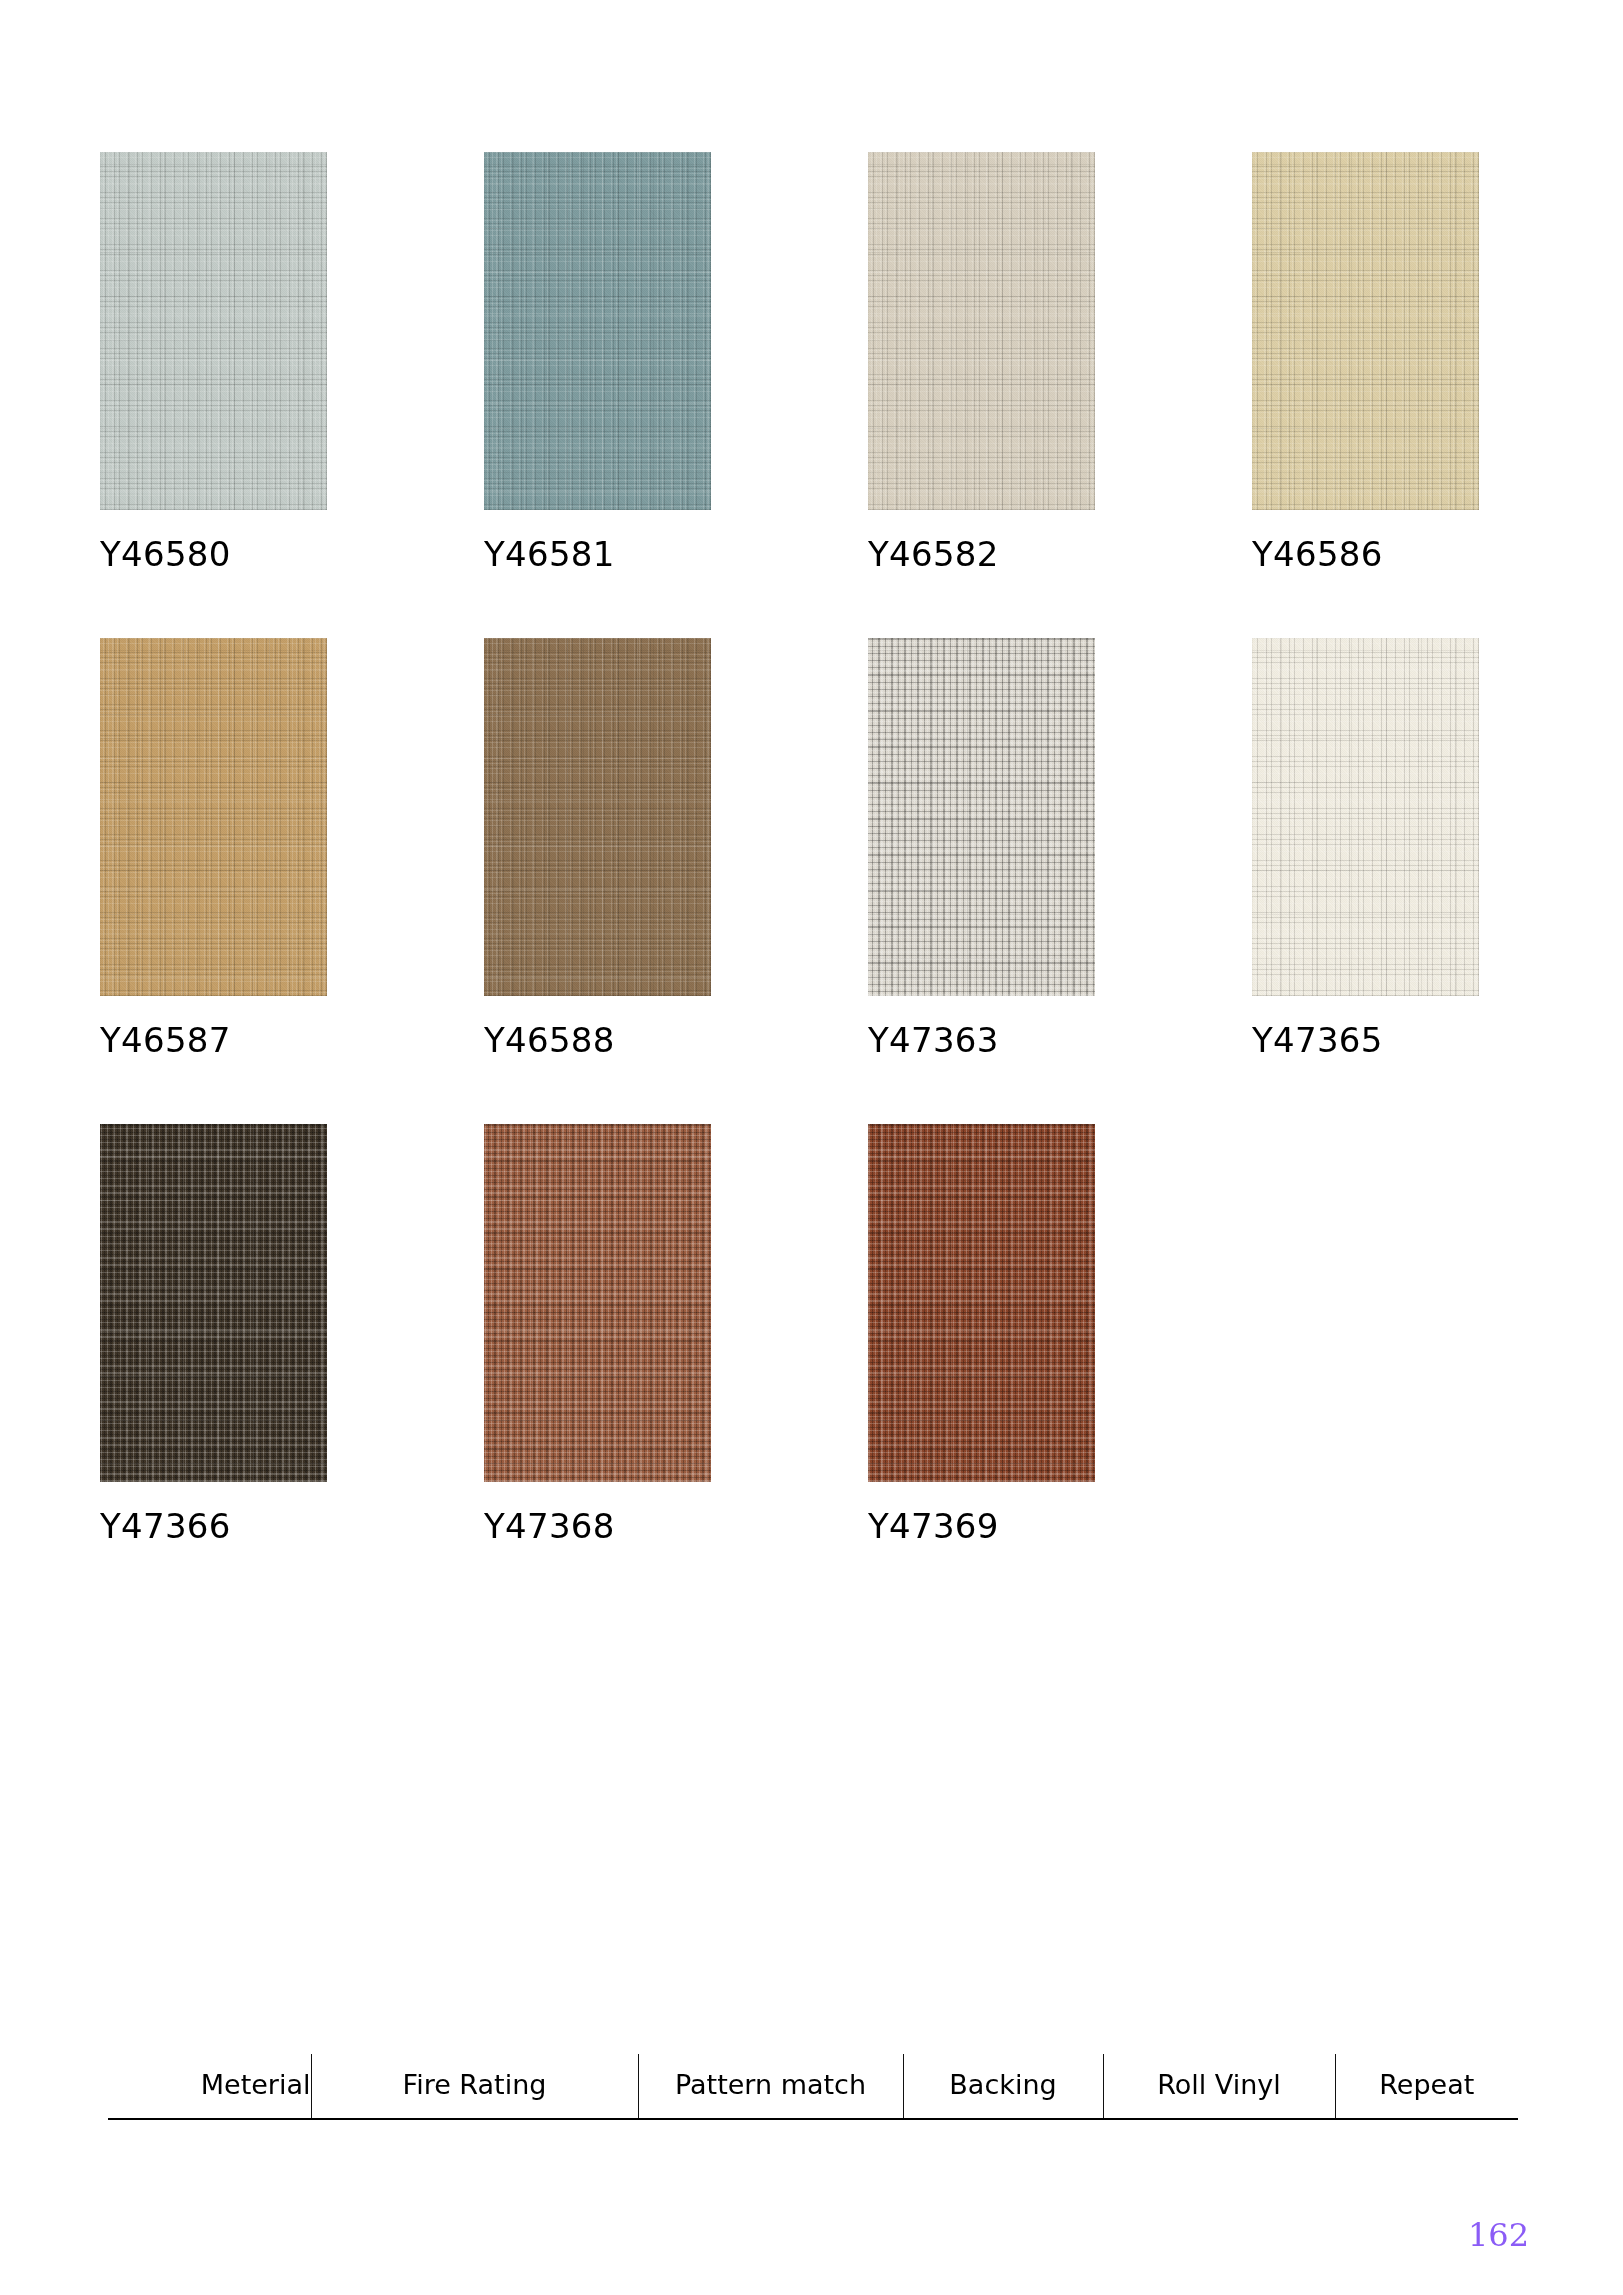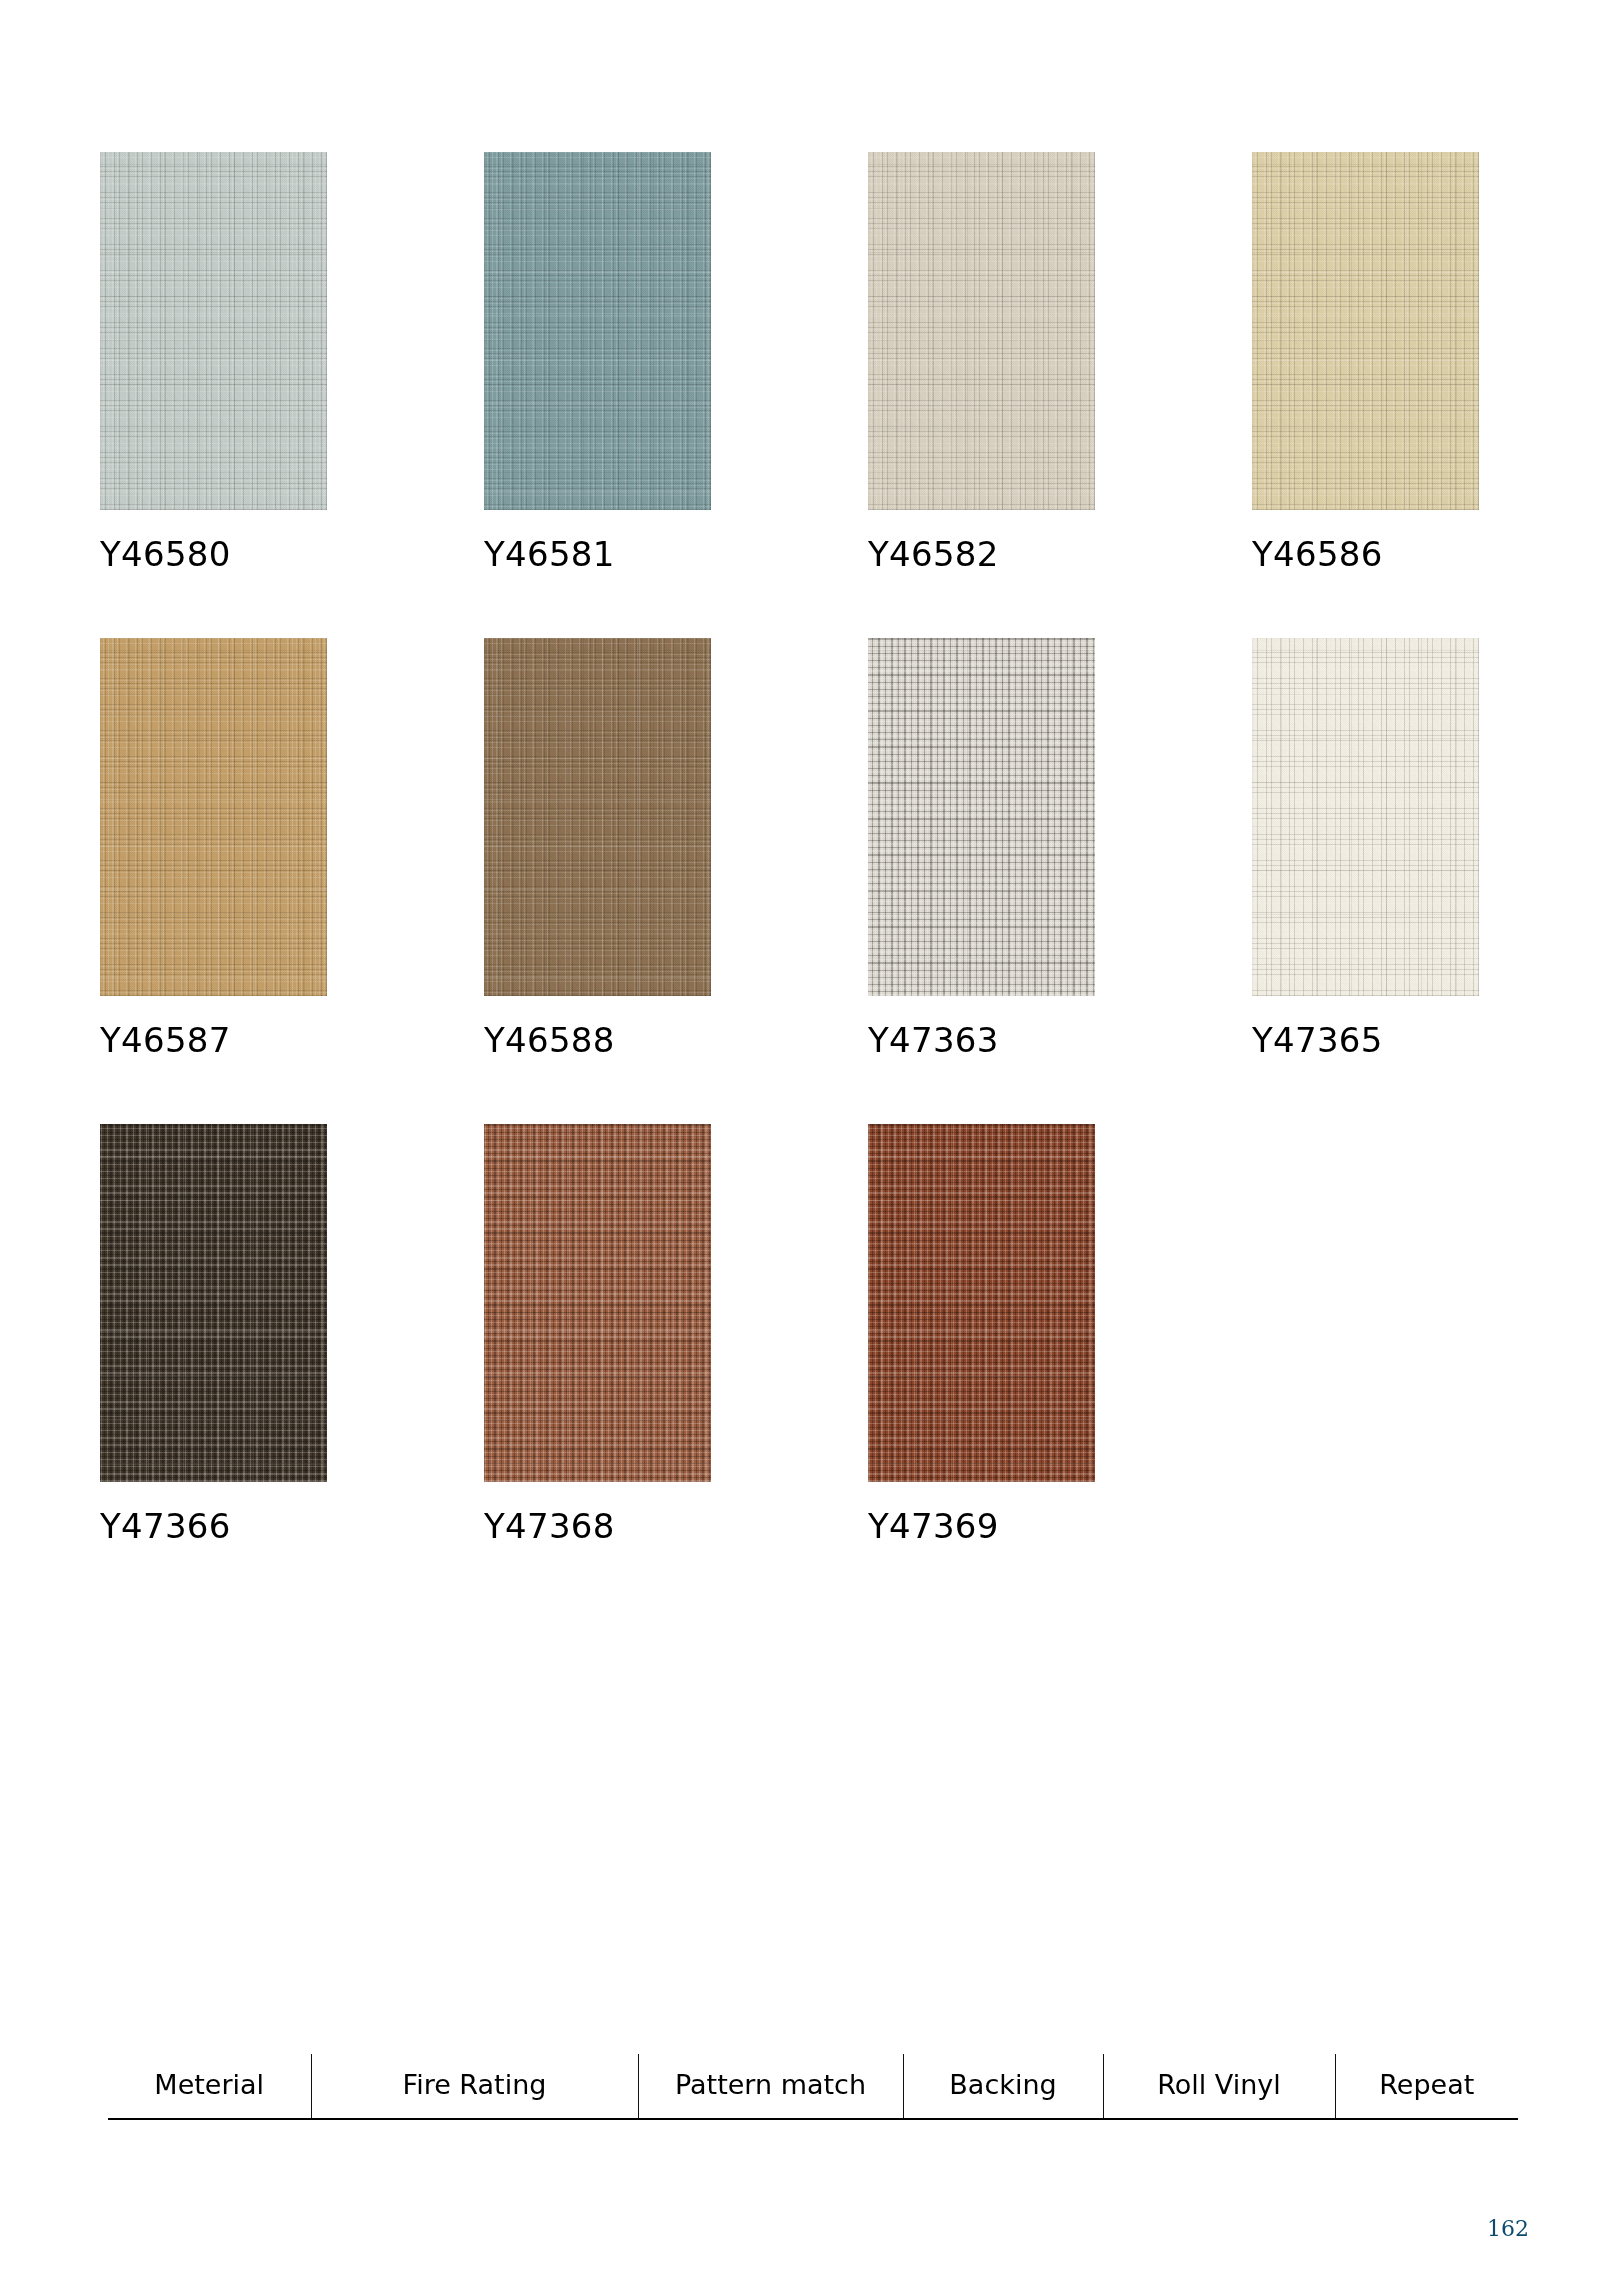--- a/index.html
+++ b/index.html
@@ -165,20 +165,21 @@
   .spec-table td {
     text-align: center;
     vertical-align: middle;
     font-size: 27px;
     color: #000000;
     padding: 0;
     border-left: 1.3px solid #111111;
   }
   .spec-table td:first-child {
     border-left: none;
+    text-align: right;
   }
   .spec-table tr.head td {
     height: 60px;
     padding-bottom: 3.9px;
   }
   .spec-table tr.head {
     border-bottom: 2px solid #000000;
   }
   .spec-table tr.body td {
     height: 79px;
@@ -192,22 +193,22 @@
   .col-pattern  { width: 265px; }
   .col-backing  { width: 200px; }
   .col-roll     { width: 232px; }
   .col-repeat   { width: 183px; }
 
   .page-number {
     position: absolute;
     right: 94px;
     top: 2216px;
     font-family: "DejaVu Serif", "Liberation Serif", serif;
-    font-size: 22px;
-    color: #0c4a6e;
+    font-size: 32px;
+    color: #8b5cf6;
   }
 </style>
 </head>
 <body>
 
 <div class="page">
 
   <div class="grid">
 
     <div class="cell">

